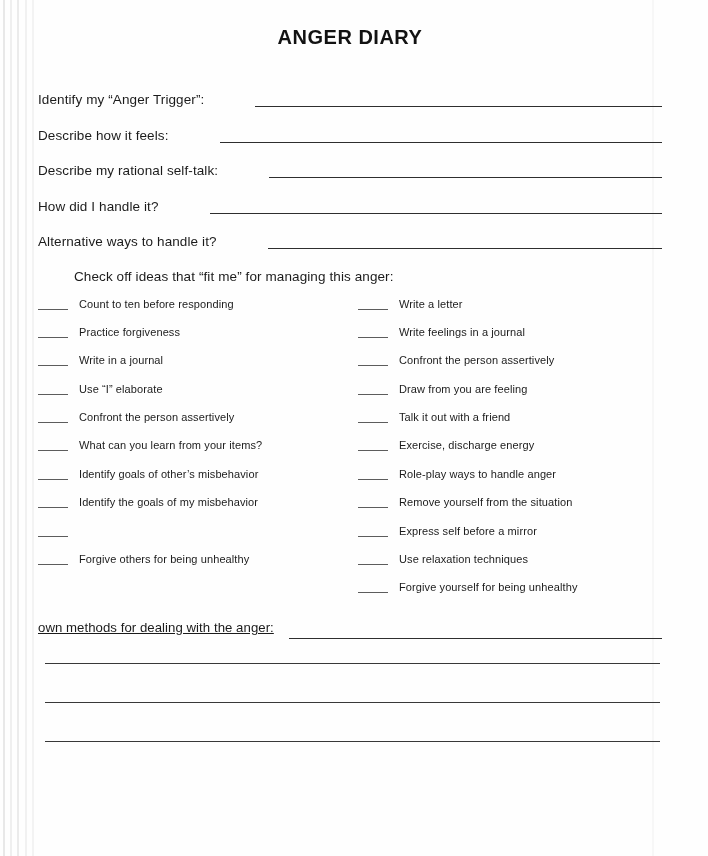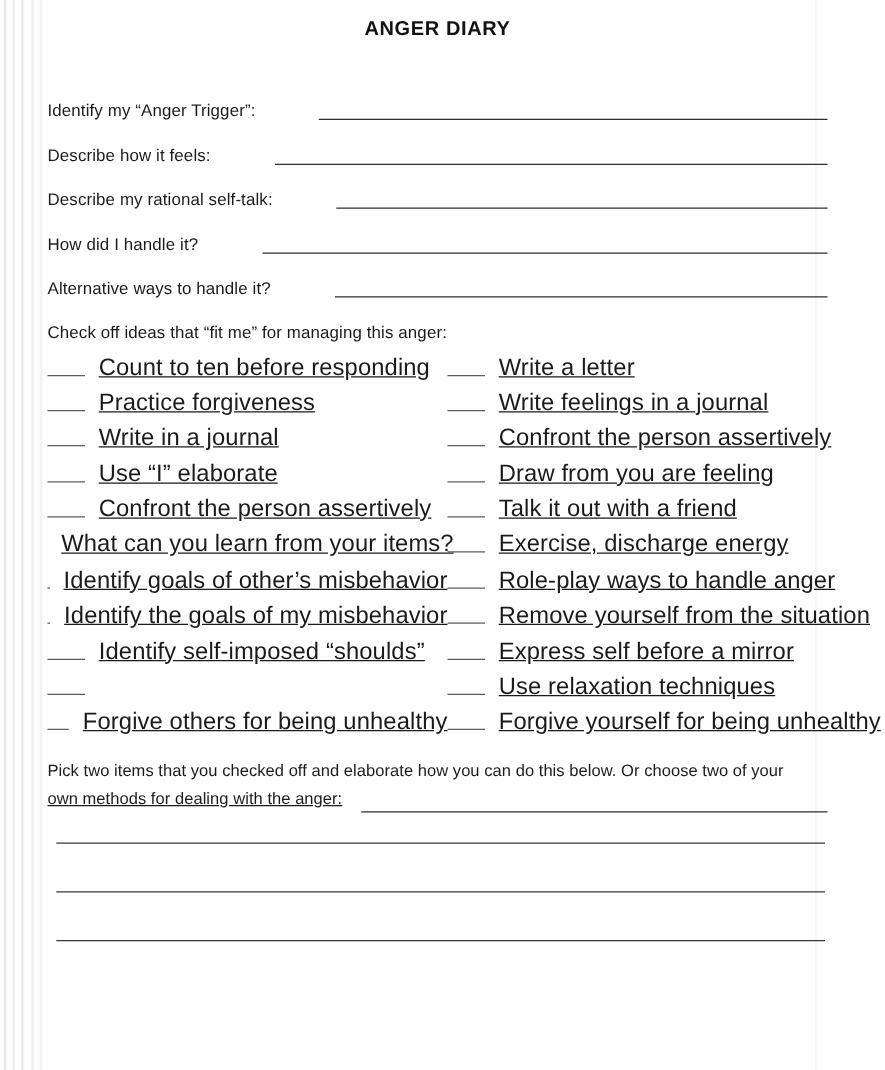--- a/index.html
+++ b/index.html
@@ -24,24 +24,24 @@
   .scan-line { position: absolute; top: 0; bottom: 0; width: 1.5px; }
   .scan-line.a1 { left: 3px;  background: rgba(40,40,40,0.10); }
   .scan-line.a2 { left: 10px; background: rgba(40,40,40,0.07); }
   .scan-line.a3 { left: 17px; background: rgba(40,40,40,0.09); }
   .scan-line.a4 { left: 25px; background: rgba(40,40,40,0.06); }
   .scan-line.a5 { left: 32px; background: rgba(40,40,40,0.05); }
   .scan-line.a6 { left: 652px; background: rgba(40,40,40,0.03); }
 
   .form-title {
     margin: 0;
-    padding-top: 15px;
+    padding-top: 26px;
     height: 24px;
     text-align: center;
-    font-size: 16px;
+    font-size: 20px;
     font-weight: bold;
     letter-spacing: 0.5px;
     color: #121212;
   }
 
   .fields { margin-top: 41px; }
   .field-row {
     display: flex;
     align-items: flex-end;
     height: 16px;
@@ -55,31 +55,31 @@
     margin-left: 15px;
     height: 13px;
     border-bottom: 1.7px solid #2e2e2e;
   }
 
   .check-prompt {
     margin-top: 19px;
     height: 16px;
     font-size: 13.5px;
     letter-spacing: 0.1px;
+    margin-left: 36px;
   }
   .check-grid { display: flex; margin-top: 13px; }
   .check-col-left { width: 320px; flex: 0 0 320px; }
   .check-col-right { flex: 1; }
   .check-item {
     display: flex;
-    align-items: center;
+    align-items: flex-start;
     height: 16px;
     margin-bottom: 12.4px;
-    font-size: 19px;
-    text-decoration: underline;
+    font-size: 11px;
   }
   .checkbox-blank {
     width: 30px;
     height: 11px;
     margin-right: 11px;
     border-bottom: 1.5px solid #5d5d5d;
   }
   .check-label { white-space: nowrap; letter-spacing: 0.1px; }
 
   .elaborate { margin-top: 7px; font-size: 13.2px; }
@@ -180,24 +180,20 @@
           <div class="check-item">
             <span class="checkbox-blank"></span>
             <span class="check-label">Identify goals of other’s misbehavior</span>
           </div>
 
           <div class="check-item">
             <span class="checkbox-blank"></span>
             <span class="check-label">Identify the goals of my misbehavior</span>
           </div>
 
-          <div class="check-item">
-            <span class="checkbox-blank"></span>
-            <span class="check-label">Identify self-imposed “shoulds”</span>
-          </div>
 
           <div class="check-item">
             <span class="checkbox-blank"></span>
           </div>
 
           <div class="check-item">
             <span class="checkbox-blank"></span>
             <span class="check-label">Forgive others for being unhealthy</span>
           </div>
         </div>
@@ -254,21 +250,20 @@
           </div>
 
           <div class="check-item">
             <span class="checkbox-blank"></span>
             <span class="check-label">Forgive yourself for being unhealthy</span>
           </div>
         </div>
     </div>
 
     <div class="elaborate">
-      <div class="elab-line">Pick two items that you checked off and elaborate how you can do this below. Or choose two of your</div>
       <div class="elab-line2">
         <span class="prompt-text">own methods for dealing with the anger:</span>
         <span class="elaborate-write-line"></span>
       </div>
     </div>
 
     <div class="writing-lines">
       <div class="writing-line"></div>
       <div class="writing-line"></div>
       <div class="writing-line"></div>

